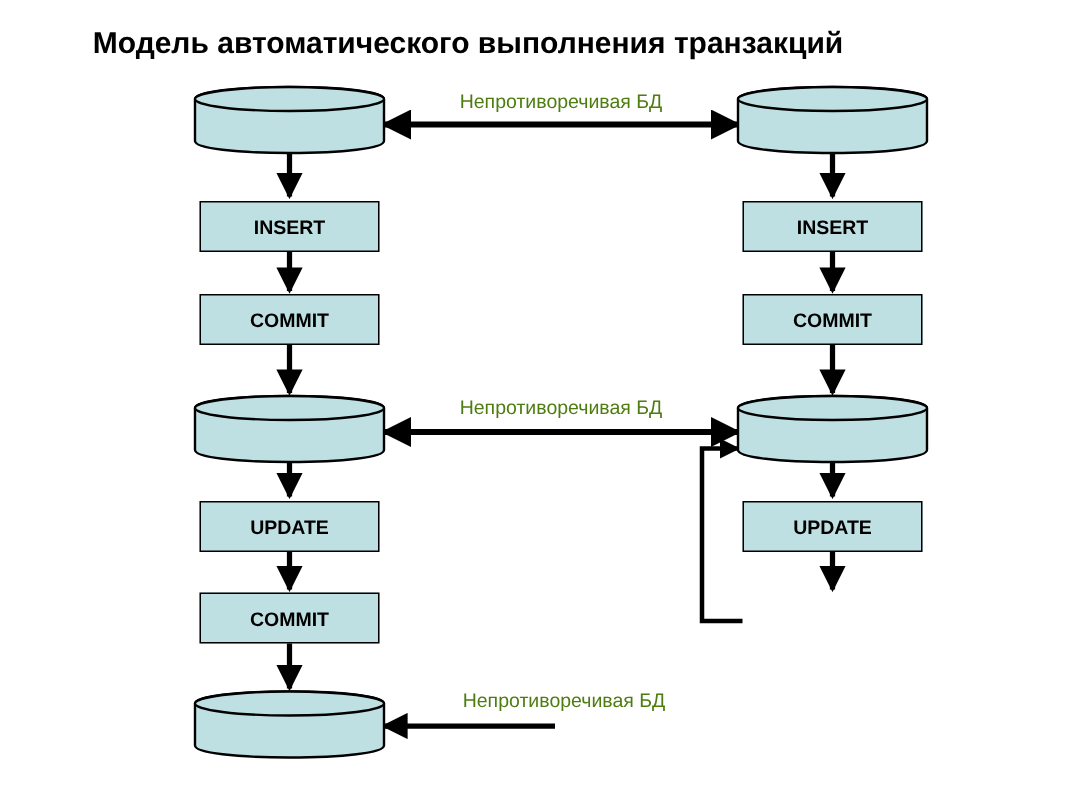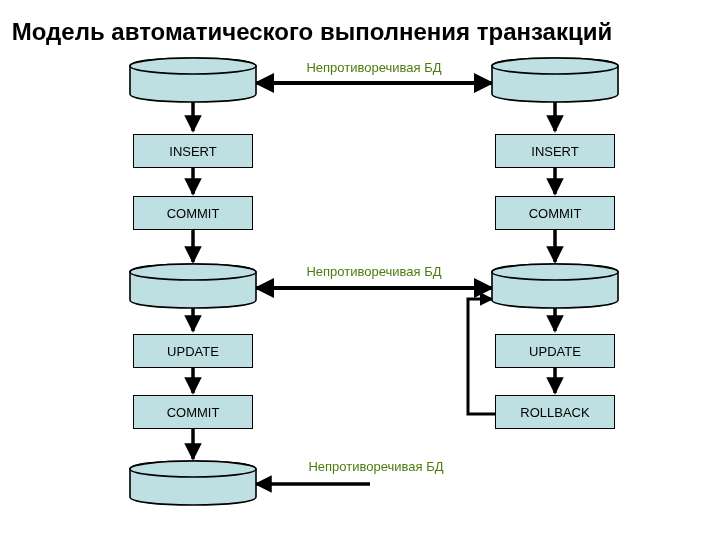--- a/index.html
+++ b/index.html
@@ -9,40 +9,41 @@
     font-family:"Liberation Sans", sans-serif;
     position:relative;
     overflow:hidden;
   }
   #stage{position:absolute;left:0;top:0;width:720px;height:540px;}
 
   .title{
     position:absolute;
     left:0;top:18px;width:624px;
     text-align:center;
-    font-size:24px;
+    font-size:20px;
     font-weight:bold;
     color:#000000;
     letter-spacing:0px;
     white-space:nowrap;
   }
 
   
   .box{
     position:absolute;
     box-sizing:border-box;
     border:1.5px solid #000000;
     background:#bfe0e3;
     color:#000000;
     font-size:13px;
     display:flex;
     align-items:center;
     justify-content:center;
     text-align:center;
     line-height:1;
+    font-weight:bold;
   }
 
   
   .cyl{position:absolute;}
   .cyl svg{display:block;overflow:visible;}
 
   
   .edge-label{
     position:absolute;
     font-size:13px;
@@ -145,15 +146,14 @@
 
   <div class="cyl" style="left:490px;top:262px;">
     <svg width="130" height="48" viewBox="0 0 130 48">
       <path d="M2,10 C2,5 30,2 65,2 C100,2 128,5 128,10 L128,38 C128,43 100,46 65,46 C30,46 2,43 2,38 Z" fill="#bfe0e3" stroke="#000000" stroke-width="1.6"></path>
       <ellipse cx="65" cy="10" rx="63" ry="8" fill="#bfe0e3" stroke="#000000" stroke-width="1.6"></ellipse>
     </svg>
   </div>
 
   <div class="box" style="left:495px;top:334px;width:120px;height:34px;">UPDATE</div>
 
-  <div class="box" style="left:495px;top:395px;width:120px;height:34px;">ROLLBACK</div>
 
 </div>
 
 </body></html>

